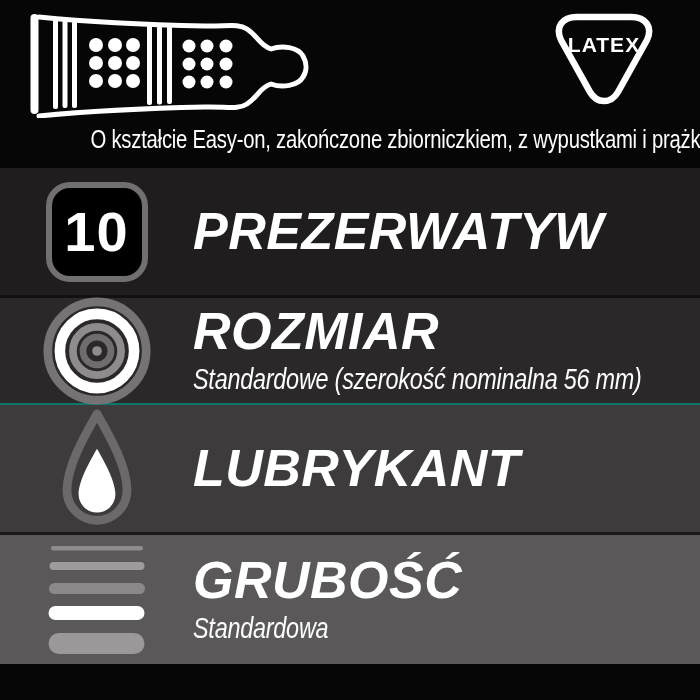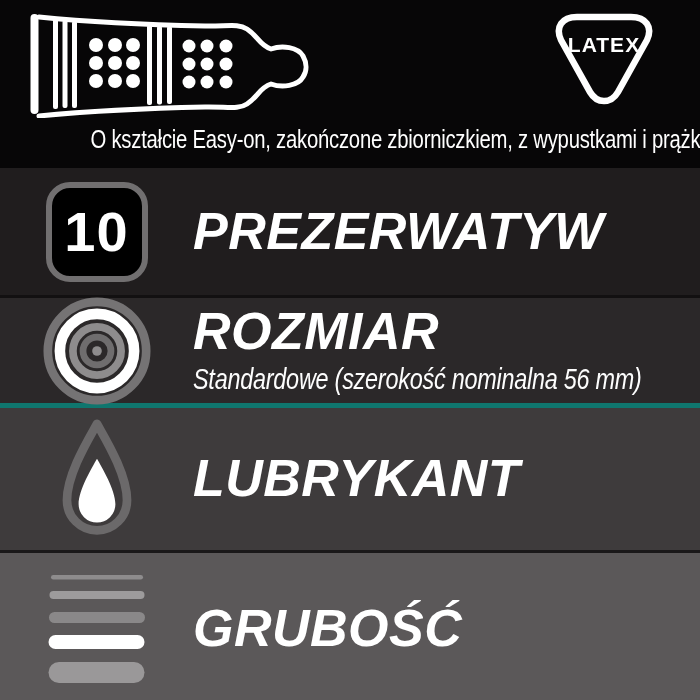--- a/index.html
+++ b/index.html
@@ -15,22 +15,22 @@
   .caption{
     position:absolute;left:0;top:124px;width:700px;text-align:center;
     font-size:26px;color:#fff;white-space:nowrap;
   }
   .caption .condensed{transform-origin:50% 50%;}
   .condensed{display:inline-block;transform:scaleX(0.78);transform-origin:0 50%;letter-spacing:-0.3px;}
   
   .section{display:flex;align-items:center;box-sizing:border-box;width:700px;}
   .sec-1{height:127px;background:#201d1e;}
   .sec-2{height:108px;background:#2b2829;border-top:3px solid #121011;}
-  .sec-3{height:147px;background:#3e3b3c;border-top:5px solid #0f766e;}
-  .sec-4{height:155px;background:#5b5859;border-top:3px solid #1a1819;}
+  .sec-3{height:129px;background:#3e3b3c;border-top:2px solid #0f766e;}
+  .sec-4{height:132px;background:#5b5859;border-top:3px solid #1a1819;}
   .icon-col{width:193px;flex:0 0 193px;display:flex;justify-content:center;align-items:center;}
   .text-col{flex:1;display:flex;flex-direction:column;justify-content:center;min-width:0;font-style:italic;}
   .heading{
     font-weight:bold;font-size:52px;line-height:1.02;color:#fff;
     letter-spacing:0.5px;white-space:nowrap;
   }
   .subtitle{font-size:30px;color:#fdfdfd;margin-top:4px;white-space:nowrap;font-weight:normal;}
   .subtitle sup{font-size:0.52em;vertical-align:super;letter-spacing:0;}
   .subtitle .rest{margin-left:0.22em;}
   
@@ -146,16 +146,19 @@
       <svg width="97" height="108" viewBox="0 0 97 108" aria-hidden="true">
         <rect x="3" y="0" width="92" height="4.5" rx="2.25" fill="#8e8c8d"></rect>
         <rect x="1.5" y="16" width="95" height="8" rx="4" fill="#9d9b9c"></rect>
         <rect x="1" y="37" width="96" height="11" rx="5.5" fill="#8a8889"></rect>
         <rect x="0.5" y="60" width="96" height="14" rx="7" fill="#ffffff"></rect>
         <rect x="0.5" y="87" width="96" height="21" rx="10.5" fill="#9a9899"></rect>
       </svg>
     </div>
     <div class="text-col">
       <div class="heading">GRUBOŚĆ</div>
+      <div class="subtitle">
+        <span class="condensed">Standardowa</span>
+      </div>
     </div>
   </div>
 
 </div>
 
 </body></html>

